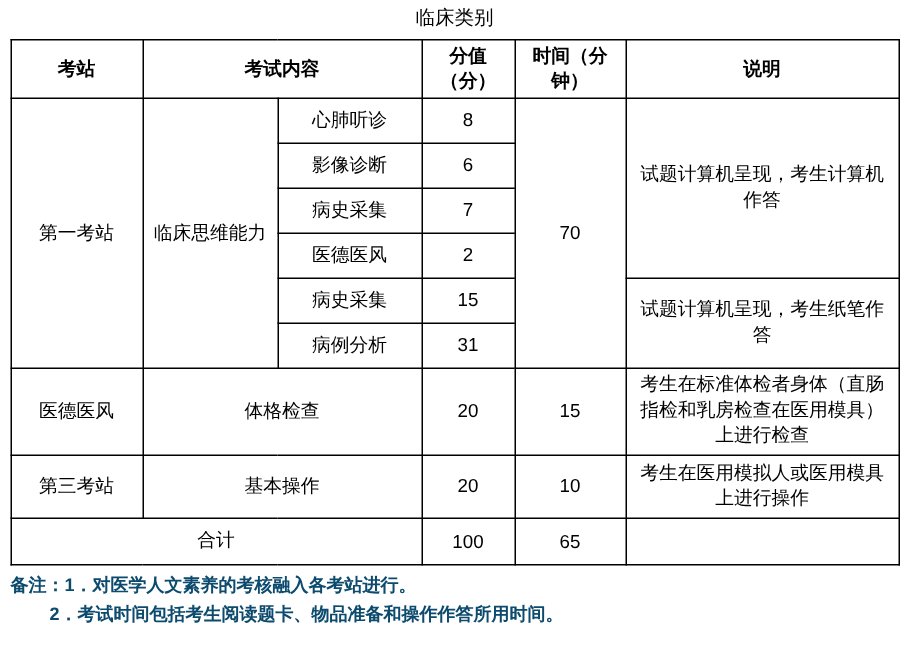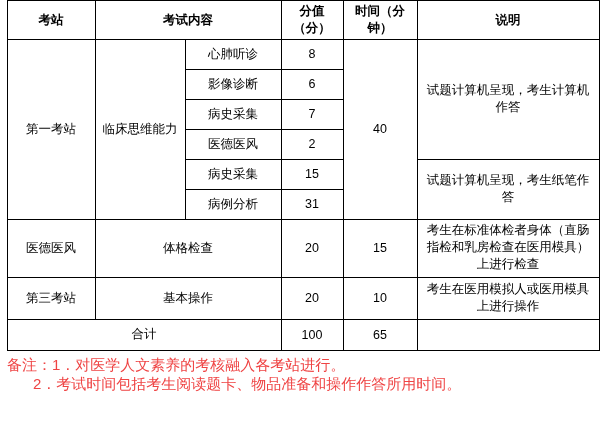--- a/index.html
+++ b/index.html
@@ -74,38 +74,40 @@
     font-family: Liberation Mono, monospace;
   }
   td.total-label {
     font-size: 12.5px;
     height: 26px;
     font-family: Liberation Mono, monospace;
   }
   .remark {
     width: 592px;
     margin: 0 auto;
-    font-size: 15px;
+    font-size: 12px;
     line-height: 19px;
     padding-top: 4px;
-    color: #ef4444;
+    color: #0c4a6e;
+    font-weight: bold;
   }
   .remark .line1 {
     white-space: nowrap;
   }
   .remark .line2 {
     padding-left: 26px;
     white-space: nowrap;
   }
 </style>
 </head>
 <body>
 
 <div class="page">
 
+  <div class="doc-title">临床类别</div>
 
   <table class="main">
     <colgroup>
       <col style="width:88px">
       <col style="width:90px">
       <col style="width:96px">
       <col style="width:62px">
       <col style="width:74px">
       <col style="width:182px">
     </colgroup>
@@ -116,21 +118,21 @@
         <td class="header">分值（分）</td>
         <td class="header">时间（分钟）</td>
         <td class="header">说明</td>
       </tr>
 
       <tr>
         <td class="station" rowspan="6">第一考站</td>
         <td class="group-label" rowspan="6">临床思维能力</td>
         <td class="item">心肺听诊</td>
         <td class="score">8</td>
-        <td class="time" rowspan="6">40</td>
+        <td class="time" rowspan="6">70</td>
         <td class="note" rowspan="4">试题计算机呈现，考生计算机作答</td>
       </tr>
       <tr>
         <td class="item">影像诊断</td>
         <td class="score">6</td>
       </tr>
       <tr>
         <td class="item">病史采集</td>
         <td class="score">7</td>
       </tr>

